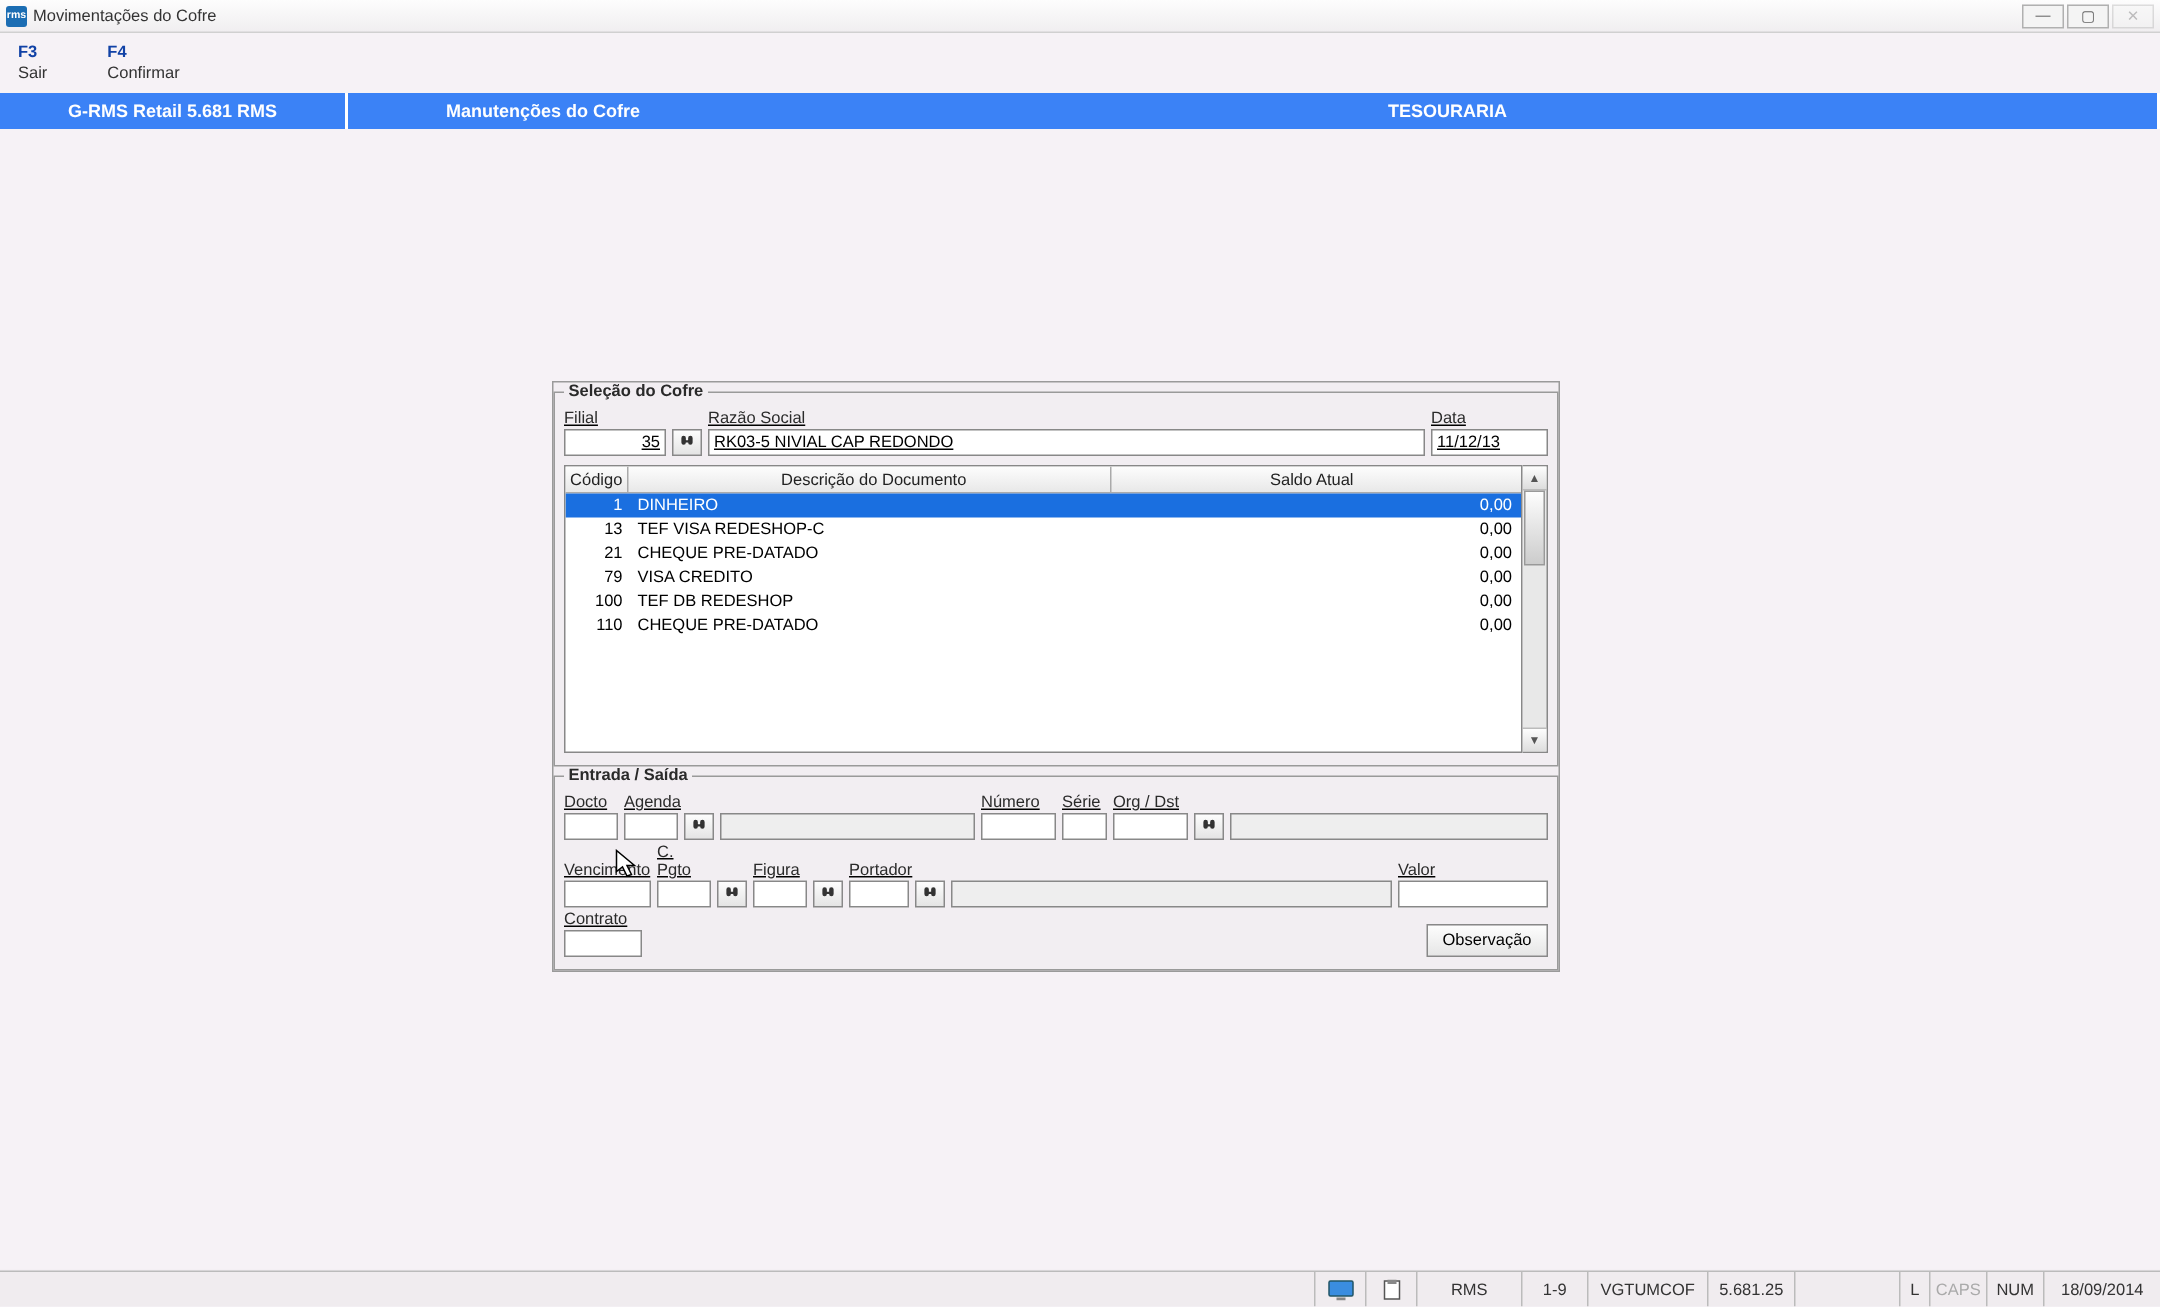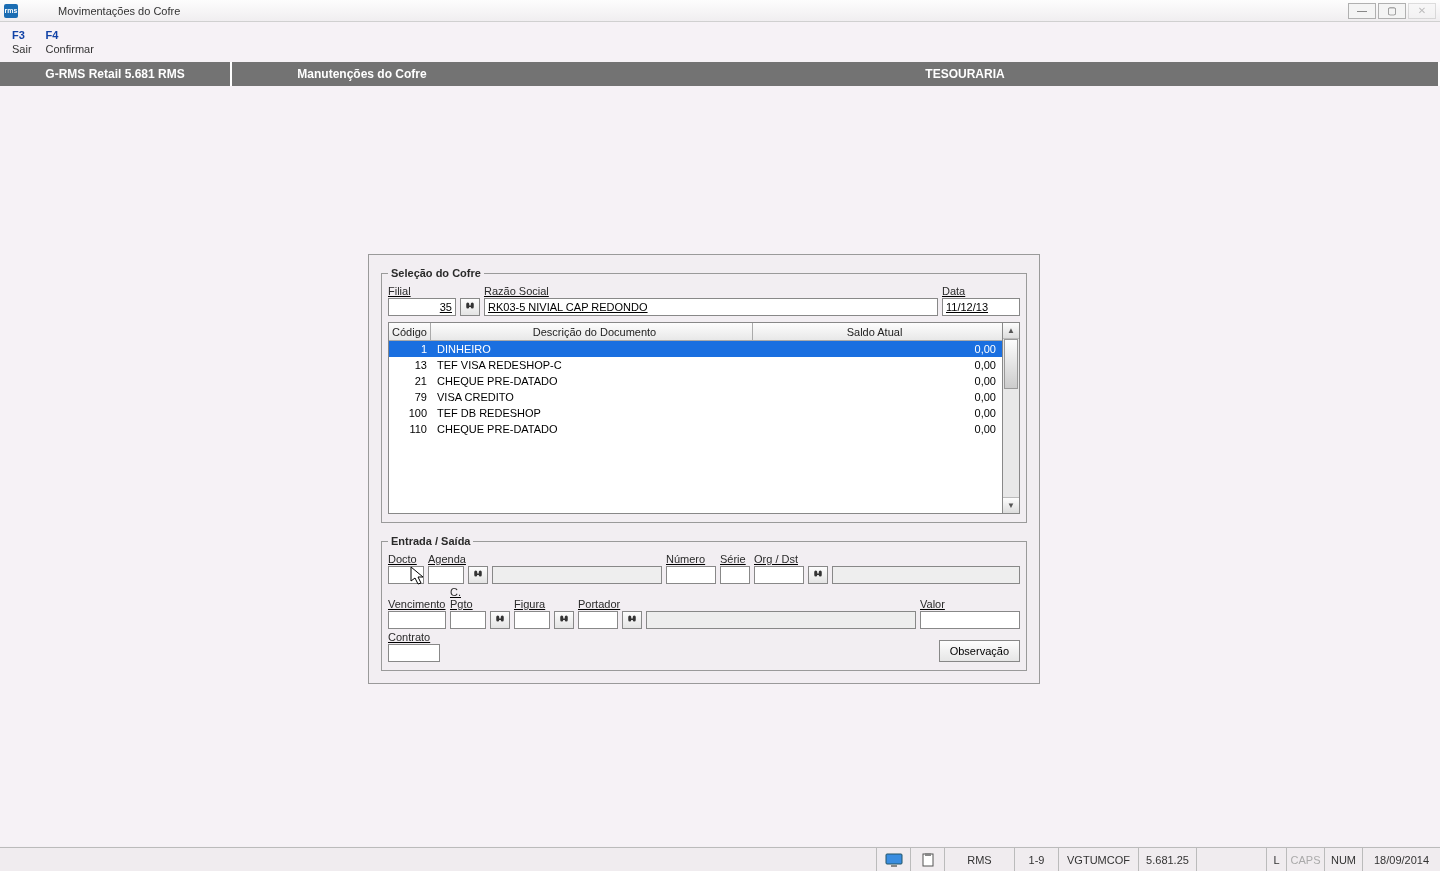--- a/index.html
+++ b/index.html
@@ -17,42 +17,42 @@
   background: linear-gradient(to bottom, #fdfdfd, #f0eef0);
   display: flex;
   align-items: center;
   padding: 0 4px;
   border-bottom: 1px solid #d0d0d0;
 }
 .titlebar .app-icon {
   width: 14px; height: 14px; background: #1b6db3; margin-right: 4px; border-radius: 2px;
   display:flex;align-items:center;justify-content:center;color:#fff;font-size:7px;font-weight:bold;
 }
-.titlebar .title { flex: 0 0 auto; color: #333; margin-left: 36px; }
+.titlebar .title { flex: 0 0 auto; color: #333; }
 .titlebar .spacer { flex: 1; }
 .titlebar .win-btn {
   width: 28px; height: 16px; margin-left: 2px;
   border: 1px solid #b0b0b0; background: #f4f4f4;
   display: flex; align-items: center; justify-content: center;
   font-size: 10px; color: #666;
 }
 .titlebar .win-btn.disabled { opacity: 0.4; }
 .menubar {
   height: 40px;
   background: #f6f2f6;
   display: flex;
   padding: 2px 12px;
-  gap: 14px;
+  gap: 40px;
 }
 .menu-item { display: flex; flex-direction: column; align-items: flex-start; justify-content: center; }
 .menu-item .fkey { color: #1142a6; font-weight: bold; font-size: 11px; }
 .menu-item .mlabel { color: #333; font-size: 11px; margin-top: 2px; }
 .bluebar {
   height: 24px;
-  background: #737373;
+  background: #3b82f6;
   display: flex;
   align-items: center;
   color: #fff;
   font-weight: bold;
   font-size: 12px;
 }
 .bluebar .seg { height: 100%; display: flex; align-items: center; padding: 0 20px; }
 .bluebar .seg.left { width: 232px; justify-content: center; border-right: 2px solid #fff; }
 .bluebar .seg.center { flex: 1; justify-content: center; border-right: 2px solid #fff; }
 .bluebar .seg.right { width: 260px; justify-content: center; }
@@ -66,21 +66,21 @@
 .panel {
   position: absolute;
   left: 368px;
   top: 168px;
   width: 672px;
   border: 1px solid #9a9a9a;
   background: #f2eef2;
 }
 fieldset.group {
   border: 1px solid #9a9a9a;
-  margin: 12px;
+  margin: 0;
   padding: 4px 6px 8px 6px;
 }
 fieldset.group > legend {
   font-size: 11px;
   color: #2a2a2a;
   padding: 0 3px;
   font-weight: bold;
 }
 .row { display: flex; align-items: flex-end; gap: 4px; margin-top: 2px; }
 .field { display: flex; flex-direction: column; text-decoration: underline; }

